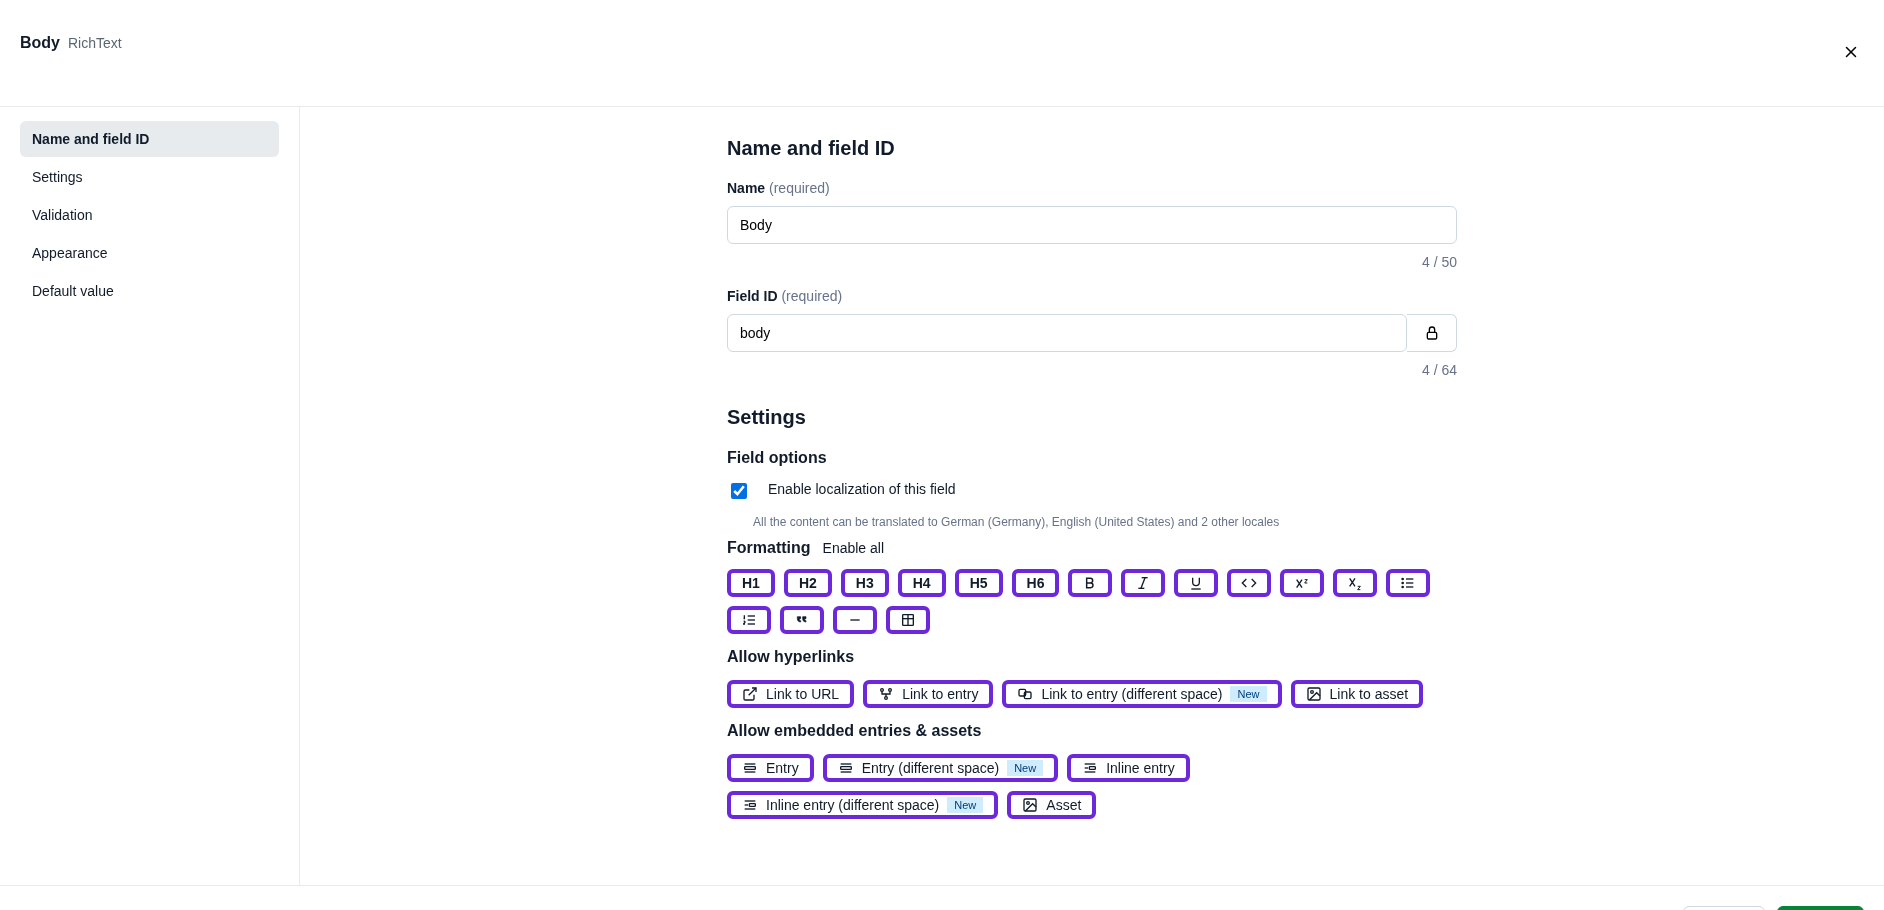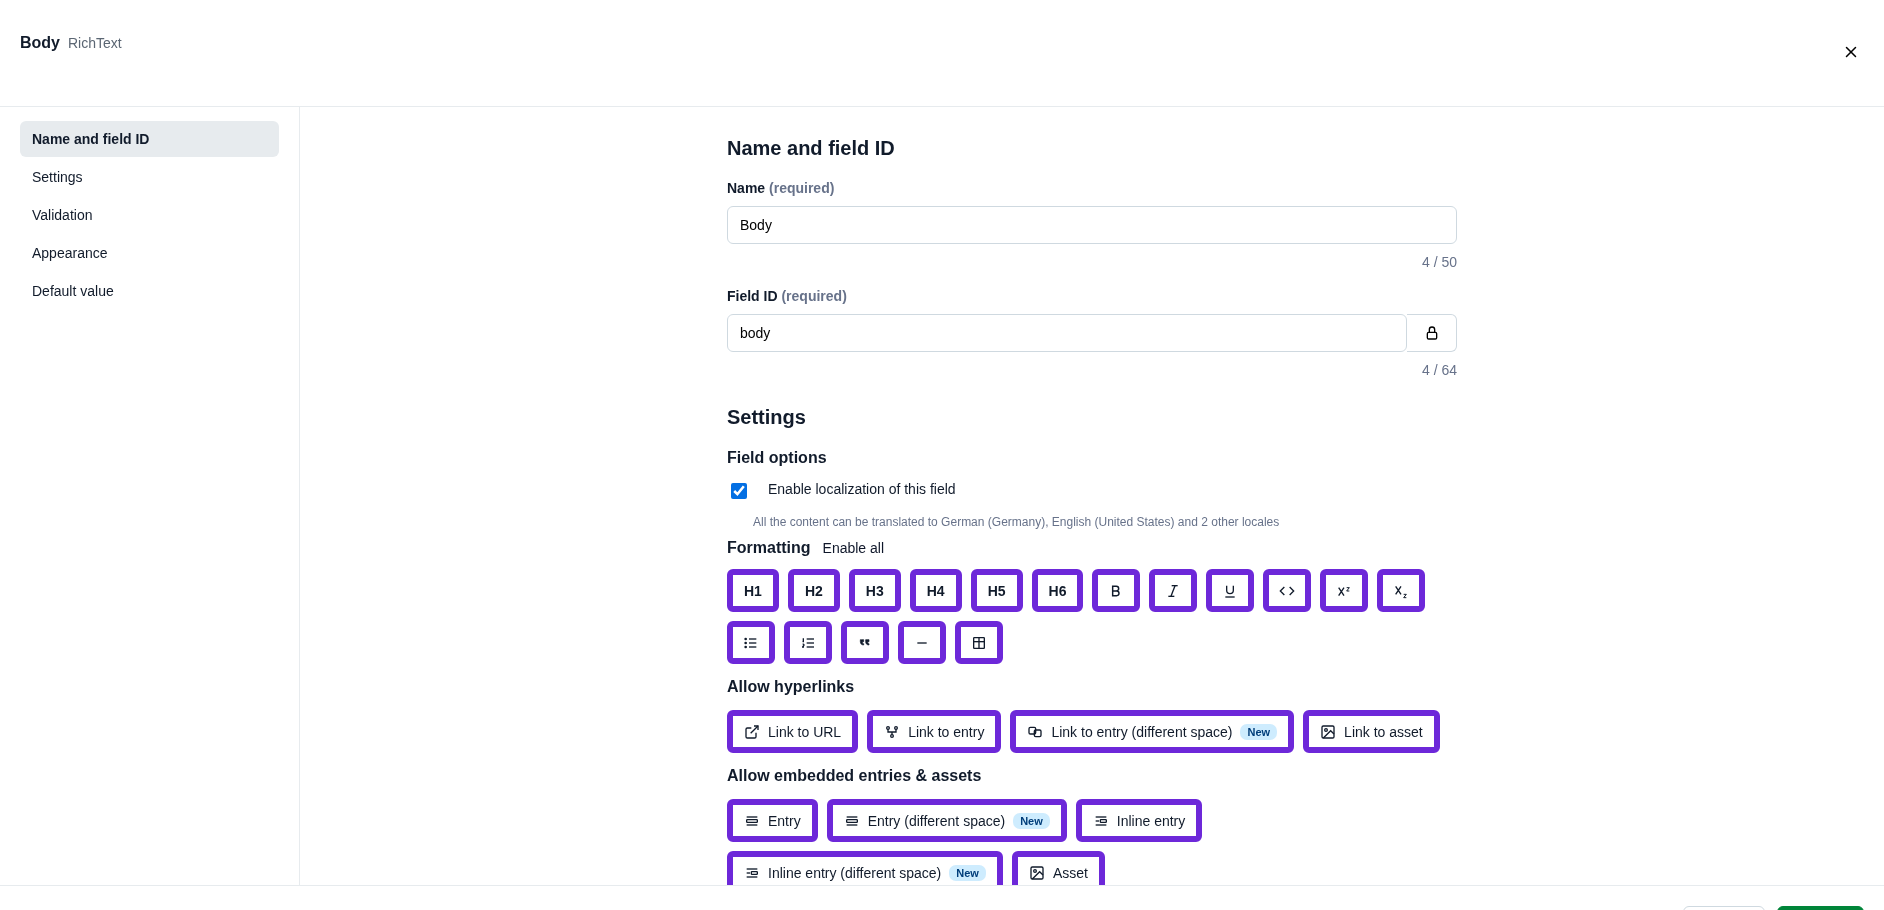--- a/index.html
+++ b/index.html
@@ -19,43 +19,43 @@
   .sidebar-item.active { background:#E7EBEE; font-weight:600; }
   
   .main { flex:1; overflow:auto; padding:20px 0 40px 0; }
   .main-inner { max-width:770px; margin:0 auto; padding:0 20px; }
   
   h2.section { font-size:20px; font-weight:600; margin:28px 0 20px 0; }
   h2.section.first { margin-top:10px; }
   
   .field-group { margin-bottom:6px; }
   .field-label { font-size:14px; font-weight:600; margin-bottom:10px; }
-  .field-label .req { font-weight:700; color:#67728A; }
+  .field-label .req { font-weight:400; color:#67728A; }
   input[type=text].txt { width:100%; padding:10px 12px; border:1px solid #CFD9E0; border-radius:6px; font-size:14px; font-family:inherit; }
   .id-row { display:flex; }
   .id-row input { flex:1; border-top-right-radius:0; border-bottom-right-radius:0; }
   .lock-btn { border:1px solid #CFD9E0; border-left:none; border-top-right-radius:6px; border-bottom-right-radius:6px; background:#fff; width:50px; display:flex; align-items:center; justify-content:center; cursor:pointer; }
   .counter { text-align:right; color:#67728A; font-size:14px; margin-top:10px; margin-bottom:18px;}
   
   .subhead { font-size:16px; font-weight:600; margin:6px 0 14px 0; }
   
   .check-row { display:flex; align-items:flex-start; gap:18px; margin-bottom:13px; }
   .chk { width:16px; height:16px; border-radius:4px; margin-top:2px; accent-color:#036FE3; flex:none;}
   .check-row label { font-size:14px; }
   .desc { margin-left:26px; color:#67728A; font-size:12px; margin-bottom:10px;}
   
   .fmt-row { display:flex; align-items:center; gap:12px; margin:8px 0 12px 0;text-align:center;}
   .fmt-row .title { font-weight:600; font-size:16px; }
   .fmt-row a { color:#0f172a; text-decoration:none; font-size:14px; cursor:pointer;}
   
   .chip-row { display:flex; flex-wrap:wrap; gap:9px; margin-bottom:14px;}
-  .chip { display:inline-flex; align-items:center; gap:8px; border:6px solid #6d28d9; border-radius:6px; background:#fff; padding:0 11px; height:43px; font-size:14px; font-weight:600; color:#111B2B; cursor:pointer; }
+  .chip { display:inline-flex; align-items:center; gap:8px; border:4px solid #6d28d9; border-radius:6px; background:#fff; padding:0 11px; height:28px; font-size:14px; font-weight:600; color:#111B2B; cursor:pointer; }
   .chip.icon-only { padding:0 10px; }
   .chip svg { width:16px; height:16px; stroke:#111B2B; }
-  .badge { background:#CEECFE; color:#003D7A; font-size:11px; font-weight:700; padding:2px 7px; border-radius:7px; }
+  .badge { background:#CEECFE; color:#003D7A; font-size:11px; font-weight:400; padding:2px 7px; border-radius:0; }
   .chip .plain-text { font-weight:400;text-align:center; }
   
   .footer { border-top:1px solid #E7EBEE; display:flex; justify-content:flex-end; align-items:center; gap:12px; padding:20px 20px; background:#fff;}
   .btn { padding:10px 18px; border-radius:6px; font-size:14px; font-weight:500; cursor:pointer; border:1px solid transparent; }
   .btn-secondary { background:#fff; border:1px solid #CFD9E0; color:#111B2B; }
   .btn-primary { background:#008539; color:#fff; border:1px solid #008539;}
   
   .ic { display:inline-flex; }
 </style>
 </head>

